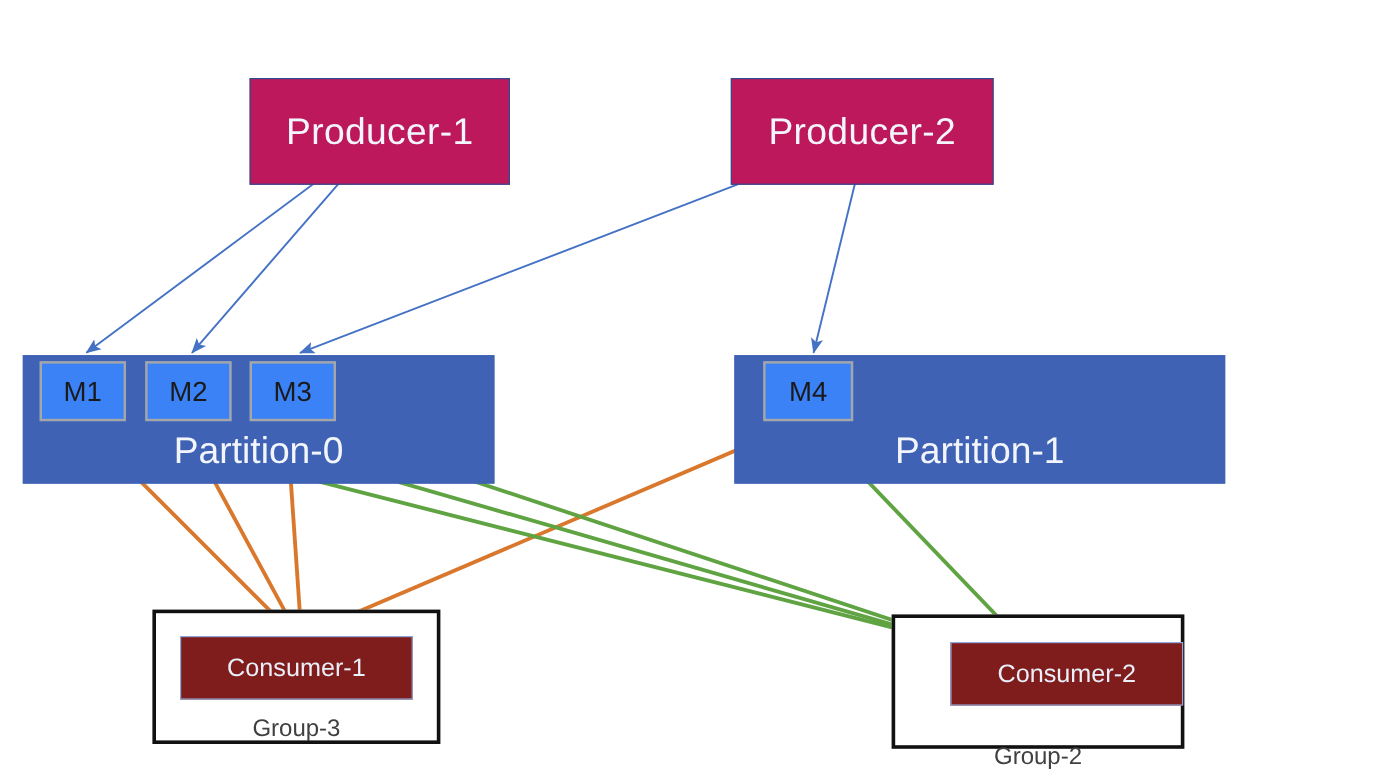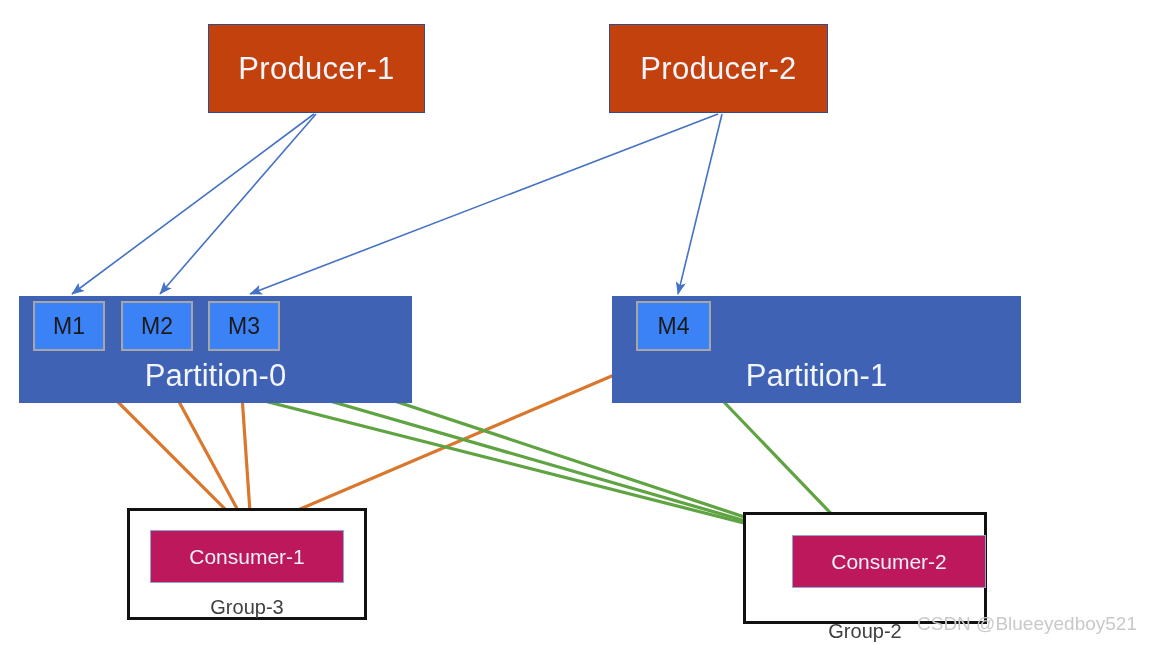--- a/index.html
+++ b/index.html
@@ -26,25 +26,26 @@
     pointer-events: none;
   }
   .node {
     position: absolute;
     box-sizing: border-box;
     display: flex;
     align-items: center;
     justify-content: center;
   }
   .producer {
-    background: #c2410c;
+    background: #be185d;
     border: 1px solid #2F4C8F;
     color: #F2F5FB;
     font-size: 31px;
     letter-spacing: 0.3px;
+    margin-top: 41px;
   }
   .partition {
     background: #3F62B5;
     border: 1px solid #3F62B5;
     color: #F2F5FB;
     font-size: 31px;
     align-items: flex-end;
     justify-content: center;
   }
   .partition .partition-label {
@@ -56,21 +57,21 @@
     color: #1A1A1A;
     font-size: 23px;
   }
   .group {
     background: #FFFFFF;
     border: 3px solid #111111;
     flex-direction: column;
     justify-content: flex-start;
   }
   .consumer {
-    background: #be185d;
+    background: #7f1d1d;
     border: 1px solid #8FA6D8;
     color: #EAF0FA;
     font-size: 21px;
   }
   .group-label {
     color: #404040;
     font-size: 20px;
     margin-top: 9px;
   }
   .watermark {
@@ -155,17 +156,16 @@
         <span>Consumer-1</span>
       </div>
       <div class="group-label" style="position: absolute; left: 127px; top: 587px; width: 240px; text-align: center;">Group-3</div>
       <div class="node group" style="left: 743px; top: 512px; width: 244px; height: 112px;"></div>
       <div class="node consumer" style="left: 792px; top: 535px; width: 194px; height: 53px;">
         <span>Consumer-2</span>
       </div>
       <div class="group-label" style="position: absolute; left: 743px; top: 592px; width: 244px; text-align: center; margin-top: 28px;">Group-2</div>
     </div>
 
-  <div class="watermark" id="watermark" style="left: 917px; top: 613px;">CSDN @Blueeyedboy521</div>
 
   <div class="cut-text" id="cut-text" style="left: 0px; top: 630px;"></div>
 
 </div>
 
 </body></html>

